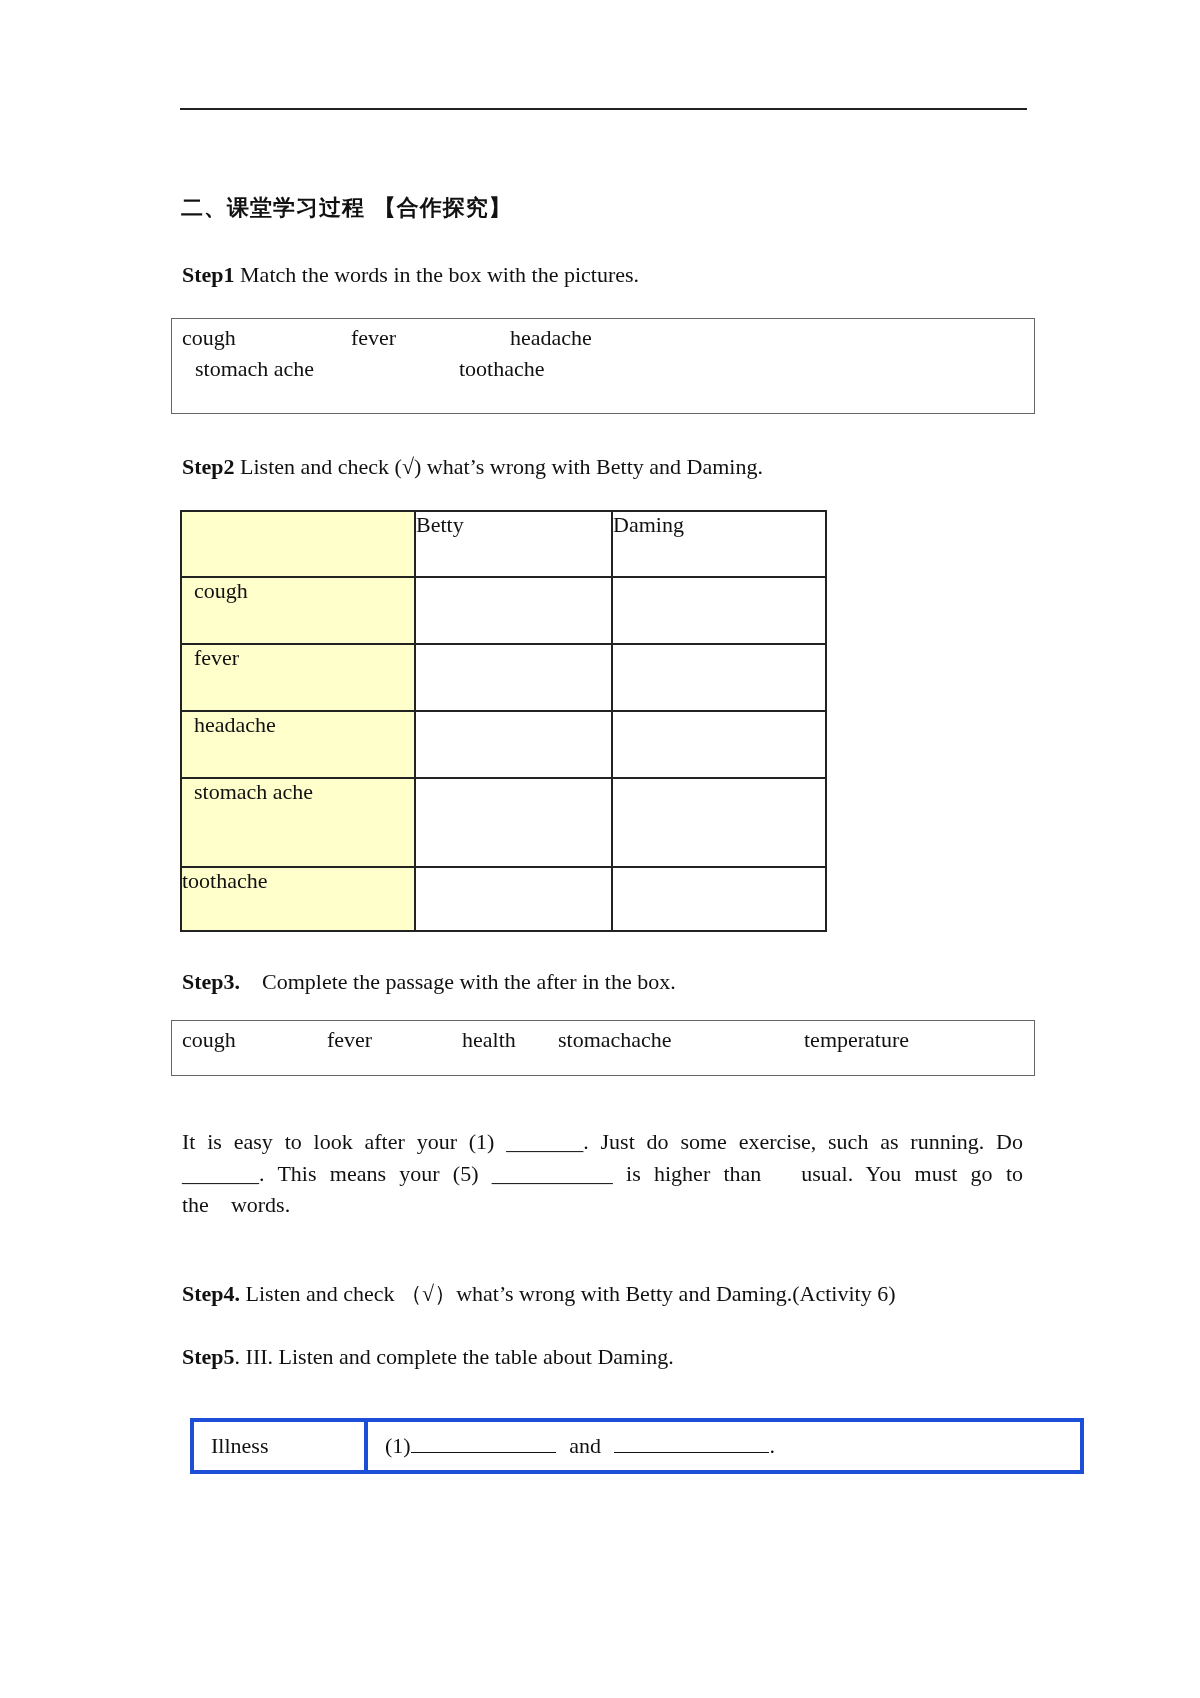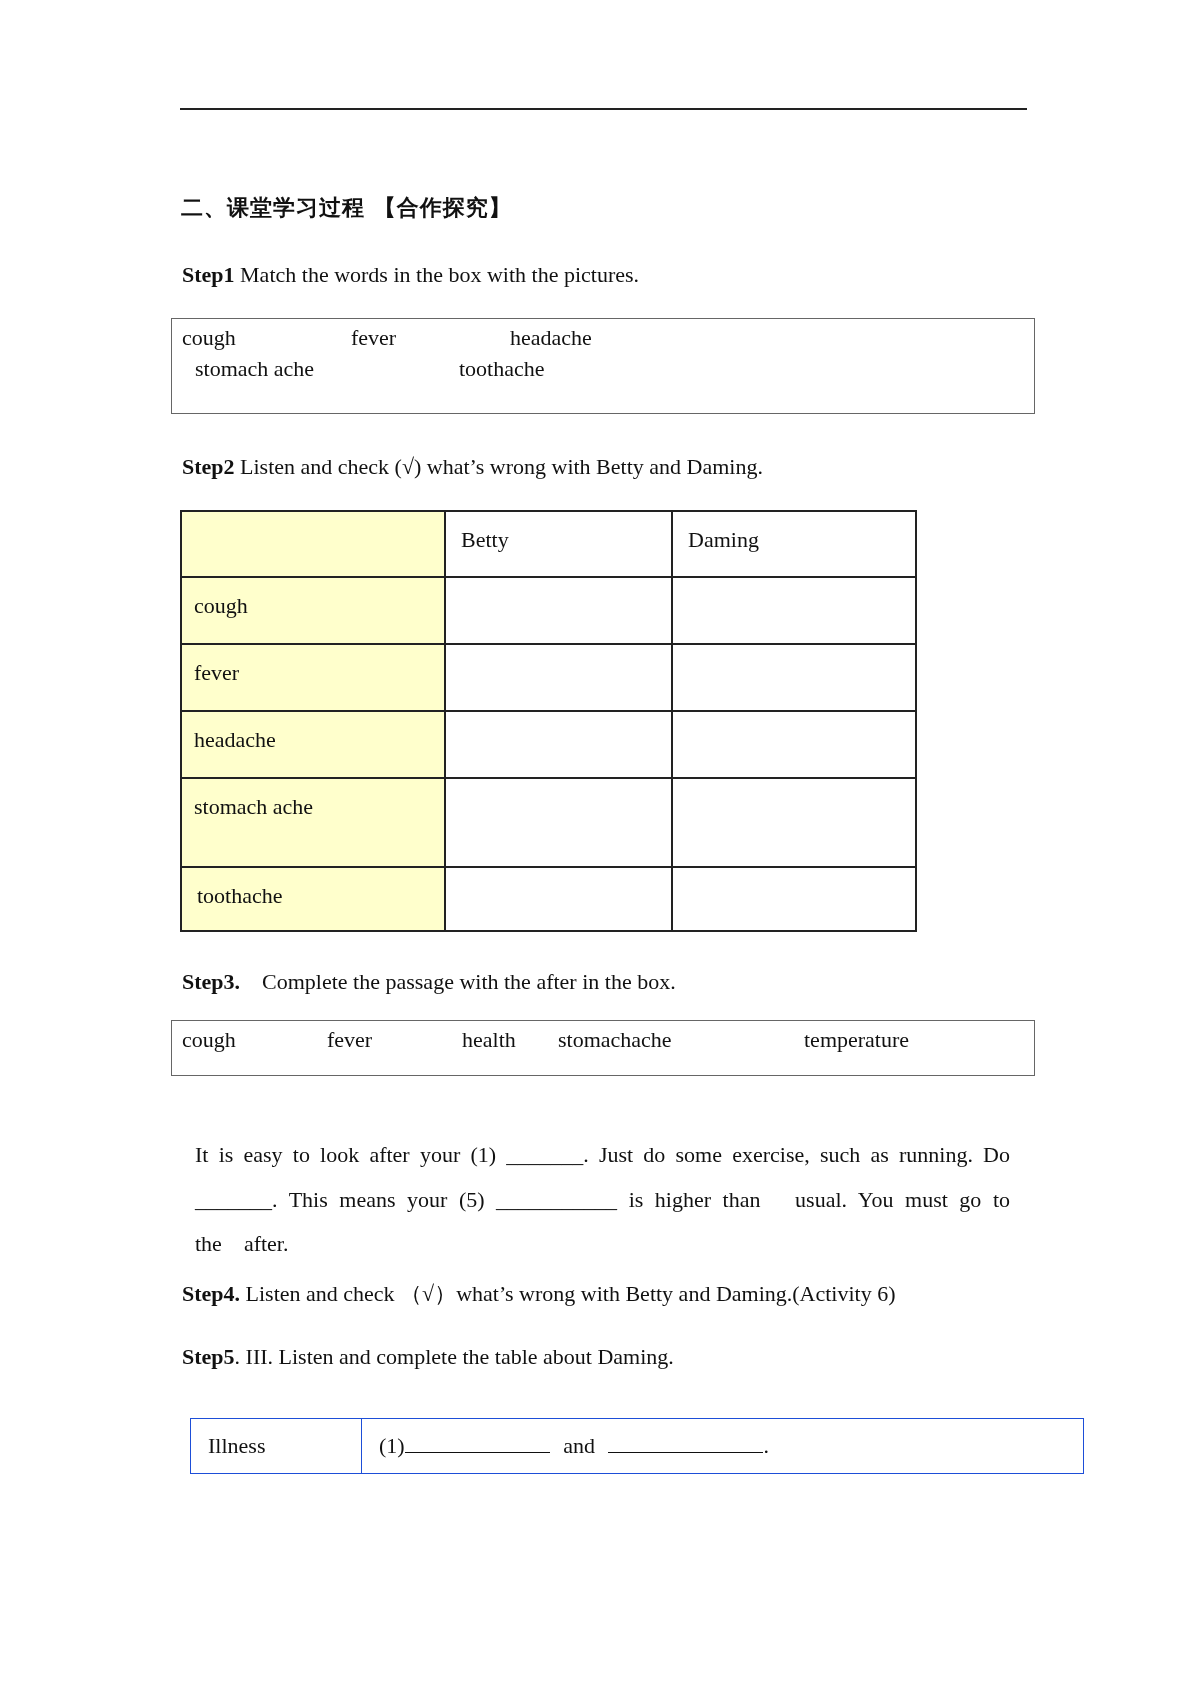--- a/index.html
+++ b/index.html
@@ -6,26 +6,26 @@
   body { width: 1200px; height: 1698px; position: relative; overflow: hidden;
          font-family: "Liberation Serif", "DejaVu Serif", serif; color: #111; font-size: 22px; }
   .abs { position: absolute; }
   .rule { left: 180px; top: 108px; width: 847px; height: 2px; background: #222; }
   .heading { left: 181px; top: 193px; font-size: 22px; font-weight: bold; font-family: "DejaVu Sans", sans-serif; letter-spacing: 1px; }
   .step { left: 182px; font-size: 22px; white-space: nowrap; }
   .step b { font-weight: bold; }
   .box { border: 1px solid #666; box-sizing: border-box; }
   .box .w { position: absolute; white-space: nowrap; font-size: 22px; }
   table.grid { position: absolute; left: 180px; top: 510px; border-collapse: collapse; }
-  table.grid td { border: 2px solid #222; vertical-align: top; padding: 15px; font-size: 22px; }
+  table.grid td { border: 2px solid #222; vertical-align: top; padding: 0; font-size: 22px; }
   table.grid td.lbl { background: #ffffcc; }
   .passage { left: 182px; top: 1126px; width: 841px; font-size: 22px; line-height: 31.5px; text-align: justify; }
-  .passage p { margin: 13px; }
+  .passage p { margin: 0; }
   table.ill { position: absolute; left: 190px; top: 1418px; width: 894px; height: 56px; border-collapse: collapse; }
-  table.ill td { border: 1px solid #1d4ed8; font-size: 22px; padding: 0 17px; }
+  table.ill td { border: 4px solid #1d4ed8; font-size: 22px; padding: 0 17px; }
   .blank { display: inline-block; border-bottom: 1.5px solid #111; height: 18px; vertical-align: baseline; }
 </style>
 </head>
 <body>
 
 <div class="abs rule"></div>
 
 <div class="abs heading">二、课堂学习过程 【合作探究】</div>
 
 <div class="abs step" style="top:262px">
@@ -85,21 +85,21 @@
   <span class="w" style="left:10px; top:6px">cough</span>
   <span class="w" style="left:155px; top:6px">fever</span>
   <span class="w" style="left:290px; top:6px">health</span>
   <span class="w" style="left:386px; top:6px">stomachache</span>
   <span class="w" style="left:632px; top:6px">temperature</span>
 </div>
 
 <div class="abs passage">
   <p style="text-align-last:justify; white-space:pre-wrap">It is easy to look after your (1) _______. Just do some exercise, such as running. Do</p>
   <p style="text-align-last:justify; white-space:pre-wrap">_______. This means your (5) ___________ is higher than   usual. You must go to</p>
-  <p style="white-space:pre-wrap">the    after.</p>
+  <p style="white-space:pre-wrap">the    words.</p>
 </div>
 
 <div class="abs step" style="top:1279px; white-space:pre"><b>Step4.</b><span> Listen and check （√）what’s wrong with Betty and Daming.(Activity 6)</span></div>
 
 <div class="abs step" style="top:1344px">
   <b>Step5</b><span>. III. Listen and complete the table about Daming.</span>
 </div>
 
 <table class="ill">
   <tbody>

